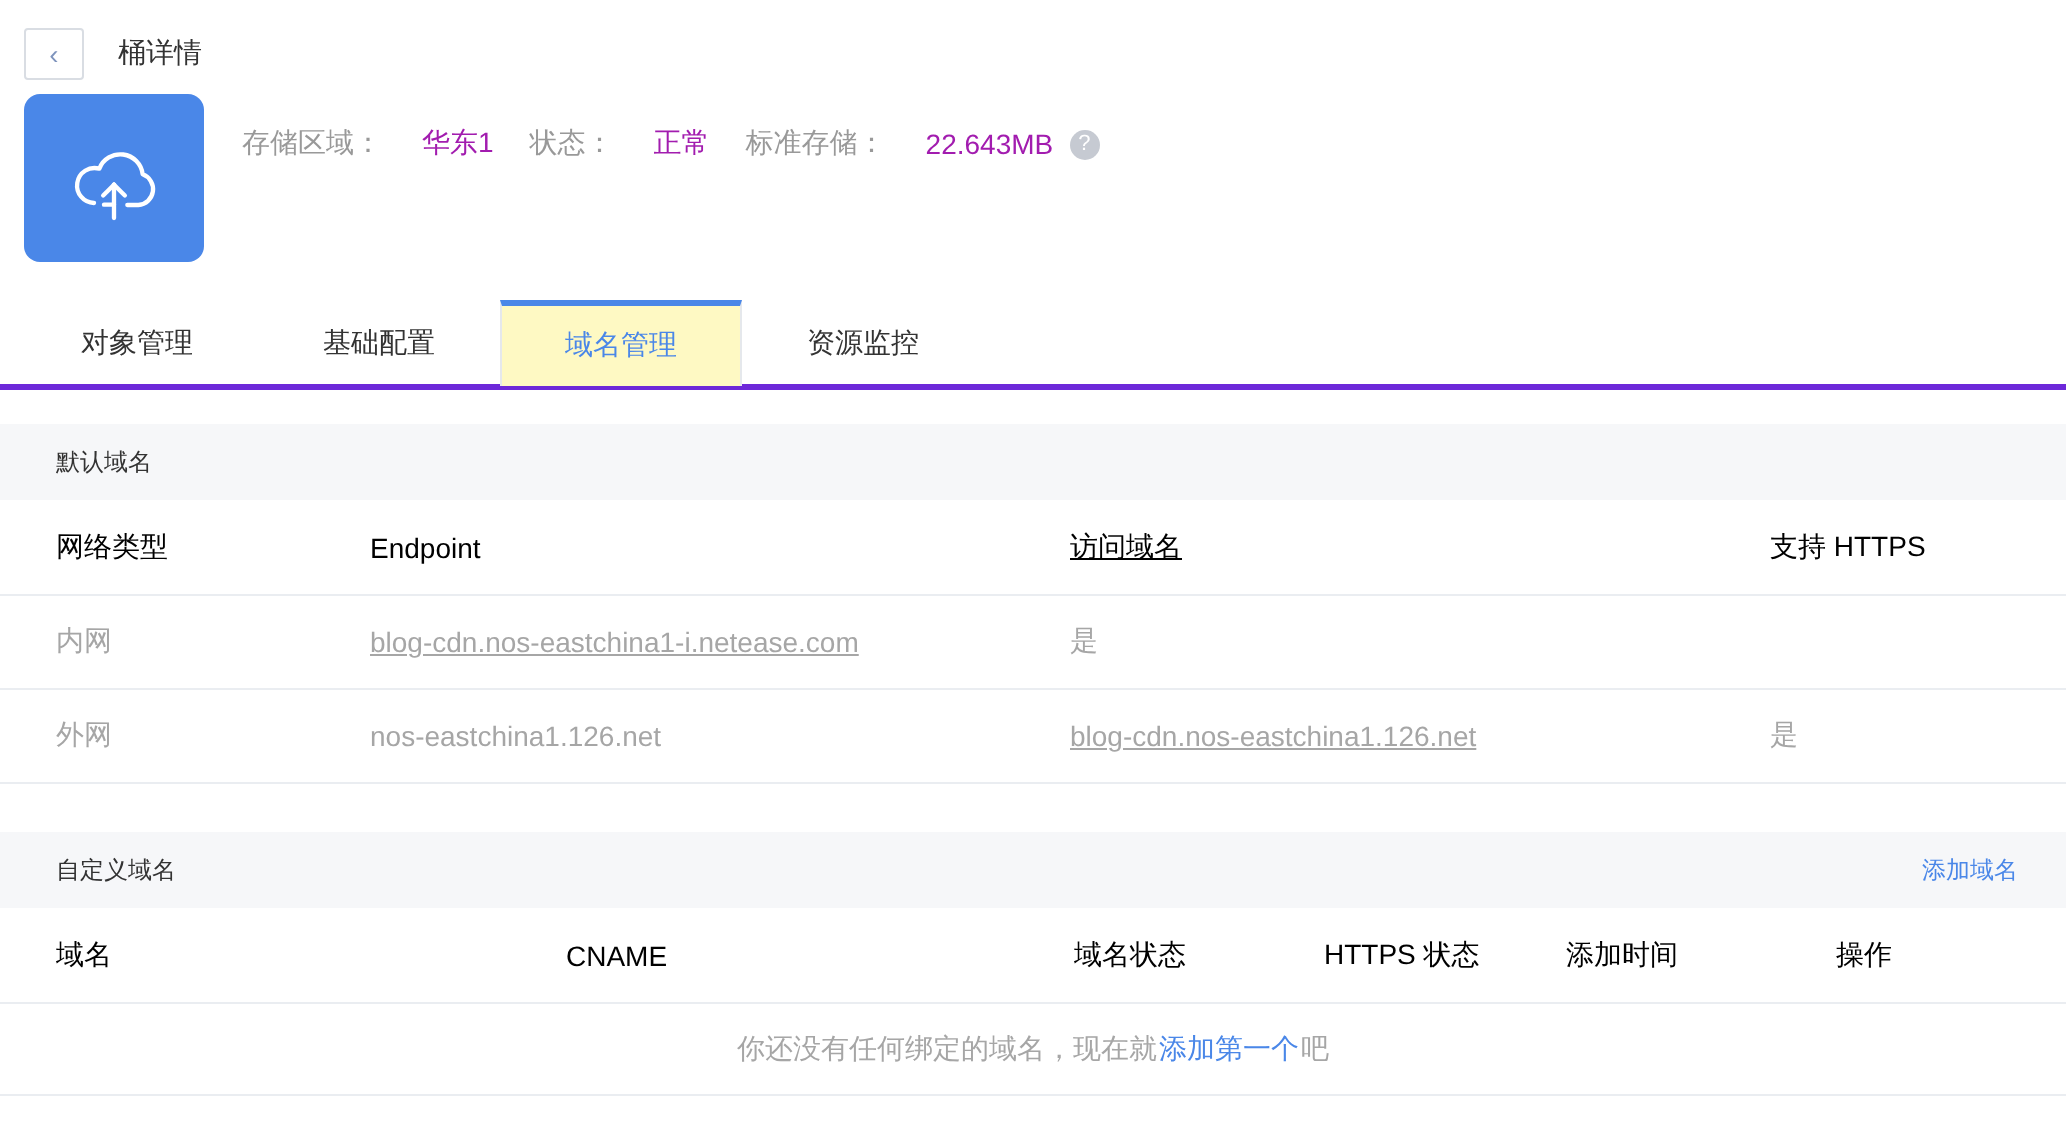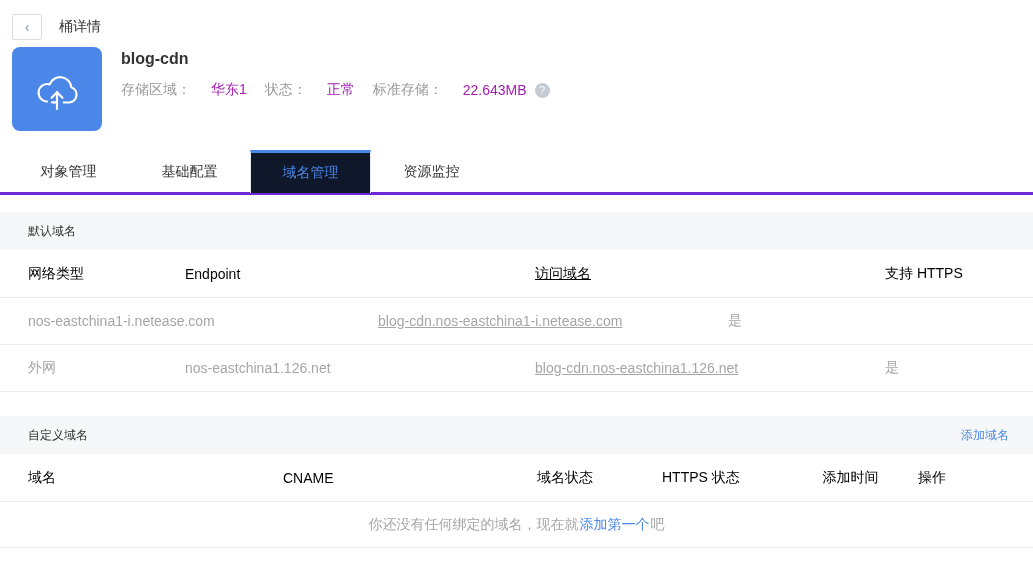--- a/index.html
+++ b/index.html
@@ -35,21 +35,21 @@
     font-size:11px; line-height:15px; text-align:center; margin:0 8px 0 8px; cursor:pointer;
   }
 
   
   .tabs { display:flex; margin-top:19px; border-bottom:3px solid #6d28d9; padding-left:8px; align-items:flex-end; }
   .tab {
     width:121px; height:41px; line-height:40px; text-align:center;
     font-size:14px; color:#333; cursor:pointer; background:transparent;
   }
   .tab.active {
-    color:#4a87e8; background:#0f172a;
+    color:#4a87e8; background:#fef9c3;
     border-left:1px solid #e5e8ec; border-right:1px solid #e5e8ec;
     border-top:3px solid #4a87e8;
     margin-bottom:-1px; height:43px; line-height:38px;
   }
 
   
   .section-bar {
     margin-top:17px; height:38px; background:#f6f7f9;
     display:flex; align-items:center; justify-content:space-between;
     padding:0 24px 0 28px; font-size:12px; color:#333;
@@ -62,21 +62,21 @@
   
   .t1c0 { width:157px; flex:none; }
   .t1c1 { width:350px; flex:none; }
   .t1c2 { width:350px; flex:none;text-decoration:underline; }
   .t1c3 { flex:1; }
   
   .t2c0 { width:255px; flex:none; }
   .t2c1 { width:254px; flex:none; }
   .t2c2 { width:125px; flex:none; }
   .t2c3 { width:121px; flex:none; }
-  .t2c4 { width:135px; flex:none;text-align:center; }
+  .t2c4 { width:135px; flex:none; }
   .t2c5 { flex:1; }
 
   .empty-row {
     height:46px; display:flex; align-items:center; justify-content:center;
     color:#a6a6a6; border-bottom:1px solid #eaedf1; font-size:14px;
   }
   .empty-row .add-link { margin:0 1px; }
 </style>
 </head>
 <body>
@@ -92,21 +92,20 @@
   <div class="bucket-icon">
     <svg width="54" height="50" viewBox="0 0 64 60" fill="none" stroke="#ffffff" stroke-width="2.6" stroke-linecap="round" stroke-linejoin="round">
       <path d="M20 45 a10.5 10.5 0 1 1 3.2-20.6 a13.5 13.5 0 0 1 26 3.4 a9.5 9.5 0 0 1 -2.6 18.4 l-6.6 0"></path>
       <path d="M26 46 l6 0"></path>
       <path d="M32 54 L32 34"></path>
       <path d="M32 34 l-6.5 6.5"></path>
       <path d="M32 34 l6.5 6.5"></path>
     </svg>
   </div>
   <div class="bucket-info">
-    <div class="bucket-name">blog-cdn</div>
     <div class="bucket-meta">
       <div class="meta-item">
         <span class="meta-label">存储区域：</span>
         <span class="meta-value">华东1</span>
       </div>
       <div class="meta-item">
         <span class="meta-label">状态：</span>
         <span class="meta-value">正常</span>
       </div>
       <div class="meta-item" style="margin-right:10px;">
@@ -128,21 +127,21 @@
 <div class="section-bar">
   <span>默认域名</span>
 </div>
 <div class="trow head">
   <div class="t1c0">网络类型</div>
   <div class="t1c1">Endpoint</div>
   <div class="t1c2">访问域名</div>
   <div class="t1c3">支持 HTTPS</div>
 </div>
 <div class="trow data">
-  <div class="t1c1">nos-eastchina1-i.netease.com</div>
+  <div class="t1c0">内网</div>
   <div class="t1c2">blog-cdn.nos-eastchina1-i.netease.com</div>
   <div class="t1c3">是</div>
 </div>
 <div class="trow data">
   <div class="t1c0">外网</div>
   <div class="t1c1">nos-eastchina1.126.net</div>
   <div class="t1c2">blog-cdn.nos-eastchina1.126.net</div>
   <div class="t1c3">是</div>
 </div>
 

